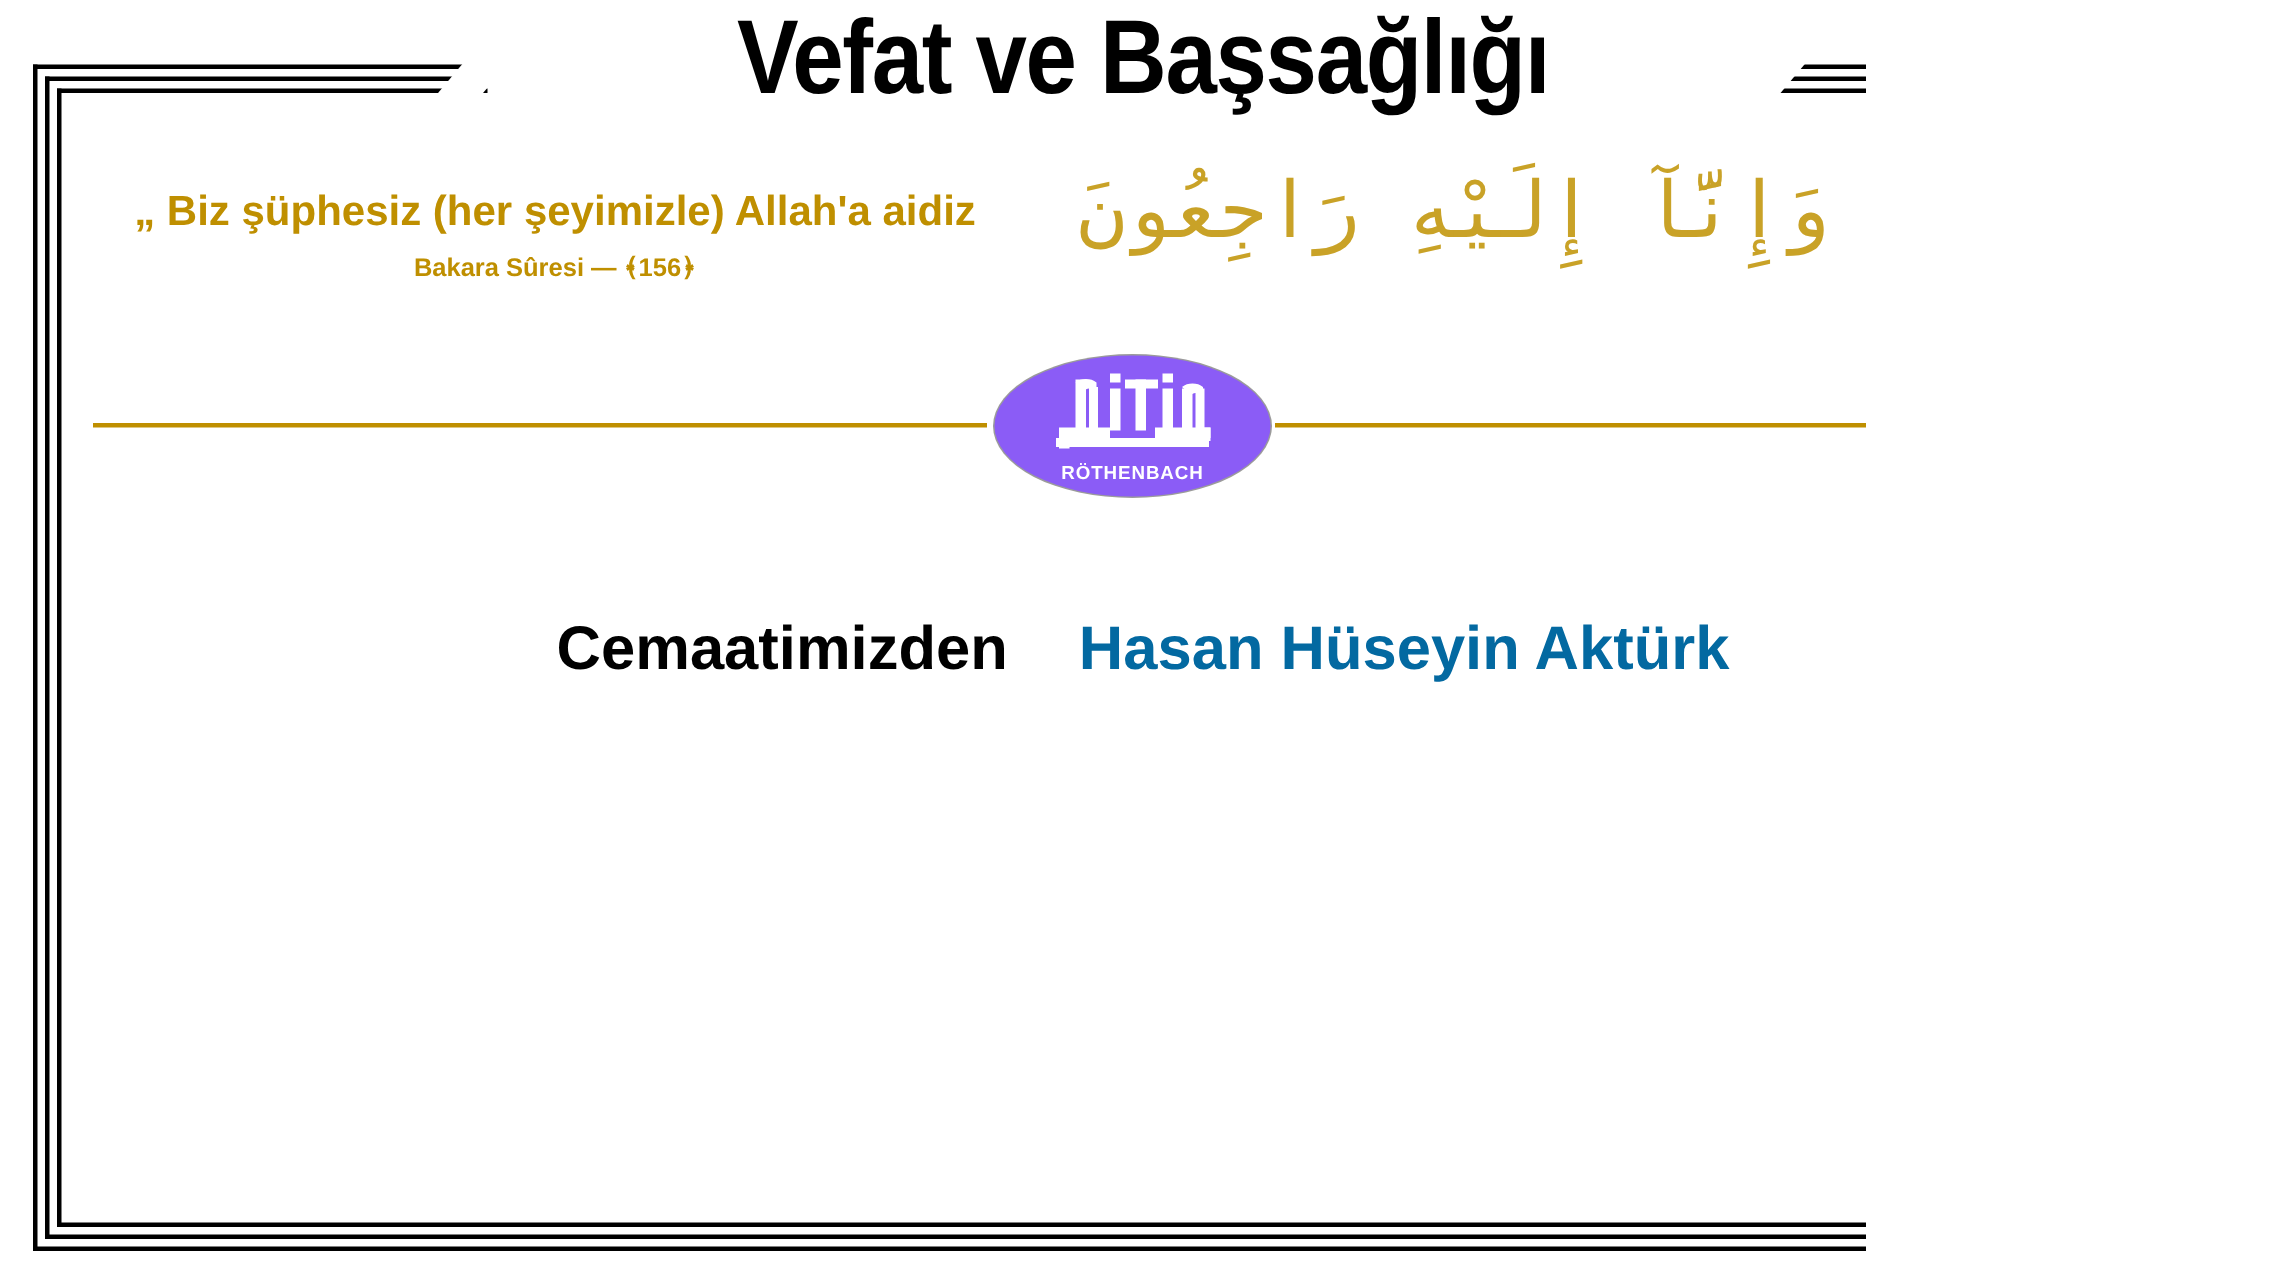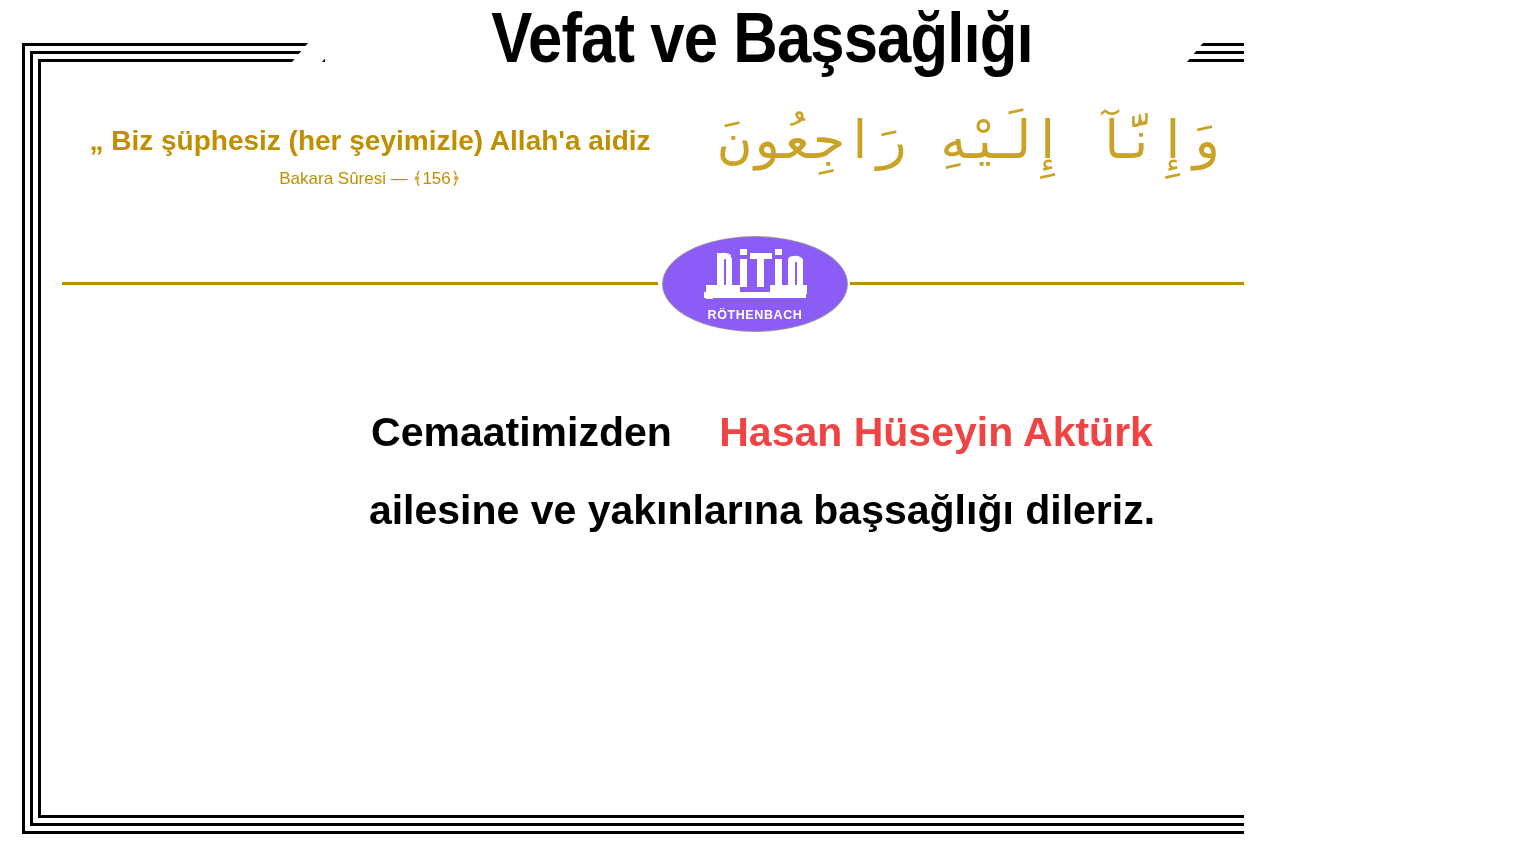--- a/index.html
+++ b/index.html
@@ -83,21 +83,21 @@
     color: #BF8F00;
   }
   .quote-line {
     font-size: 28px;
     font-weight: bold;
     line-height: 34px;
     white-space: nowrap;
   }
   .quote-src {
     font-size: 17px;
-    font-weight: normal;
+    font-weight: bold;
     margin-top: 10px;
     color: #BF8F00;
   }
 
   
   .arabic {
     position: absolute;
     left: 830px;
     top: 112px;
     width: 640px;
@@ -157,21 +157,21 @@
     left: 40px;
     top: 393px;
     width: 1444px;
     text-align: center;
     font-size: 41px;
     font-weight: bold;
     line-height: 78px;
     color: #000000;
     font-family: "Liberation Sans", sans-serif;
   }
-  .msg .nm { color: #ef4444; margin-left: 36px; }
+  .msg .nm { color: #0369a1; margin-left: 36px; }
 
   .footnote {
     position: absolute;
     left: 40px;
     top: 700px;
     width: 1444px;
     text-align: center;
     font-size: 28px;
     font-weight: bold;
     color: #C00000;
@@ -244,17 +244,16 @@
         <rect x="104" y="38" width="7" height="9"></rect>
 
         <rect x="8" y="45" width="102" height="6"></rect>
       </g>
     </svg>
     <div class="logo-text">RÖTHENBACH</div>
   </div>
 
   <div class="msg">
     <div><span>Cemaatimizden </span><span class="nm">Hasan Hüseyin Aktürk</span></div>
-    <div>ailesine ve yakınlarına başsağlığı dileriz.</div>
   </div>
 
 
 </div>
 
 </body></html>

